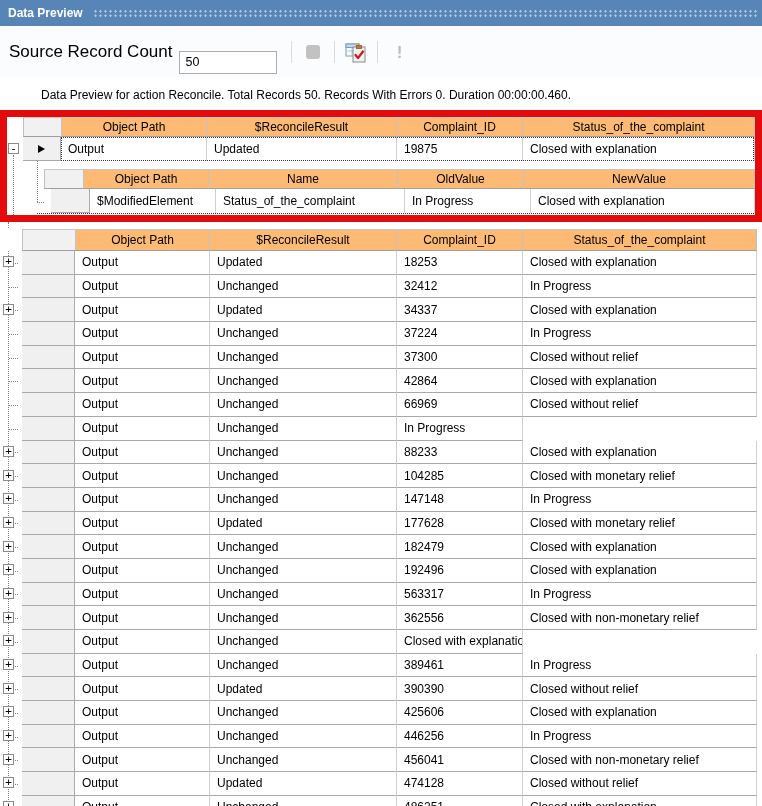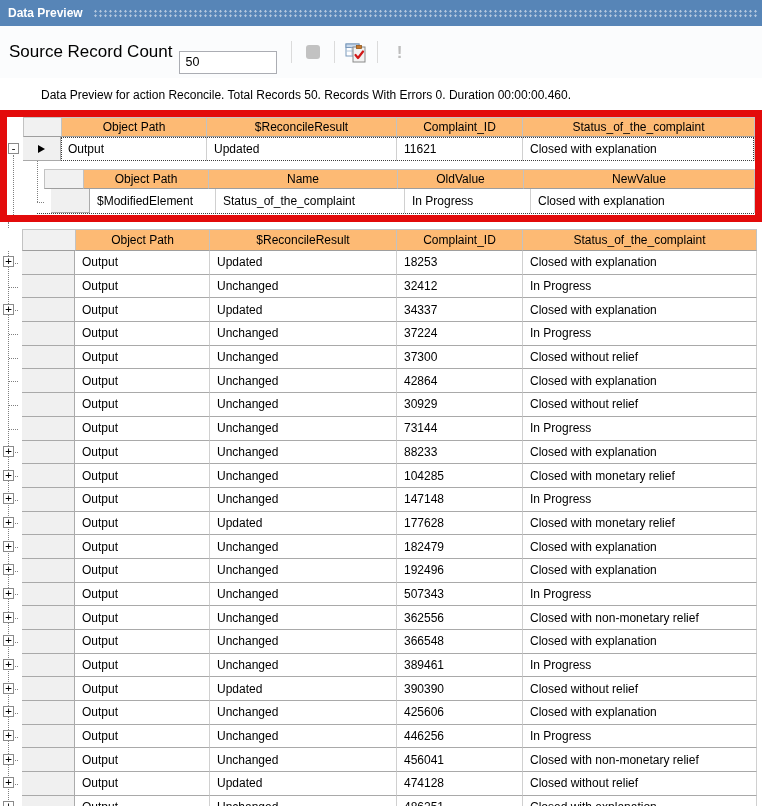--- a/index.html
+++ b/index.html
@@ -140,21 +140,21 @@
     <div class="hcell">Complaint_ID</div>
     <div class="hcell">Status_of_the_complaint</div>
   </div>
   <div class="t1-row">
     <div></div>
     <div class="selcell">
       <span class="sel-arrow"></span>
     </div>
     <div class="dcell">Output</div>
     <div class="dcell">Updated</div>
-    <div class="dcell">11621</div>
+    <div class="dcell">19875</div>
     <div class="dcell">Closed with explanation</div>
     <div class="focus-rect"></div>
   </div>
 
   <div class="tree-box rb-collapse">-</div>
   <div class="rb-vline"></div>
   <div class="rb-lline-v"></div>
   <div class="rb-lline-h"></div>
   <div class="rb-bottom-dots"></div>
 
@@ -260,33 +260,32 @@
   </div>
 
   <div class="t2-row">
     <div class="t2-tree">
       <span class="stub"></span>
 
     </div>
     <div class="selcell"></div>
     <div class="dcell">Output</div>
     <div class="dcell">Unchanged</div>
-    <div class="dcell">30929</div>
+    <div class="dcell">66969</div>
     <div class="dcell">Closed without relief</div>
   </div>
 
   <div class="t2-row">
     <div class="t2-tree">
       <span class="stub"></span>
 
     </div>
     <div class="selcell"></div>
     <div class="dcell">Output</div>
     <div class="dcell">Unchanged</div>
-    <div class="dcell">73144</div>
     <div class="dcell">In Progress</div>
   </div>
 
   <div class="t2-row">
     <div class="t2-tree">
       <span class="stub"></span>
       <span class="tree-box expand-box">+</span>
     </div>
     <div class="selcell"></div>
     <div class="dcell">Output</div>
@@ -356,21 +355,21 @@
   </div>
 
   <div class="t2-row">
     <div class="t2-tree">
       <span class="stub"></span>
       <span class="tree-box expand-box">+</span>
     </div>
     <div class="selcell"></div>
     <div class="dcell">Output</div>
     <div class="dcell">Unchanged</div>
-    <div class="dcell">507343</div>
+    <div class="dcell">563317</div>
     <div class="dcell">In Progress</div>
   </div>
 
   <div class="t2-row">
     <div class="t2-tree">
       <span class="stub"></span>
       <span class="tree-box expand-box">+</span>
     </div>
     <div class="selcell"></div>
     <div class="dcell">Output</div>
@@ -380,21 +379,20 @@
   </div>
 
   <div class="t2-row">
     <div class="t2-tree">
       <span class="stub"></span>
       <span class="tree-box expand-box">+</span>
     </div>
     <div class="selcell"></div>
     <div class="dcell">Output</div>
     <div class="dcell">Unchanged</div>
-    <div class="dcell">366548</div>
     <div class="dcell">Closed with explanation</div>
   </div>
 
   <div class="t2-row">
     <div class="t2-tree">
       <span class="stub"></span>
       <span class="tree-box expand-box">+</span>
     </div>
     <div class="selcell"></div>
     <div class="dcell">Output</div>

